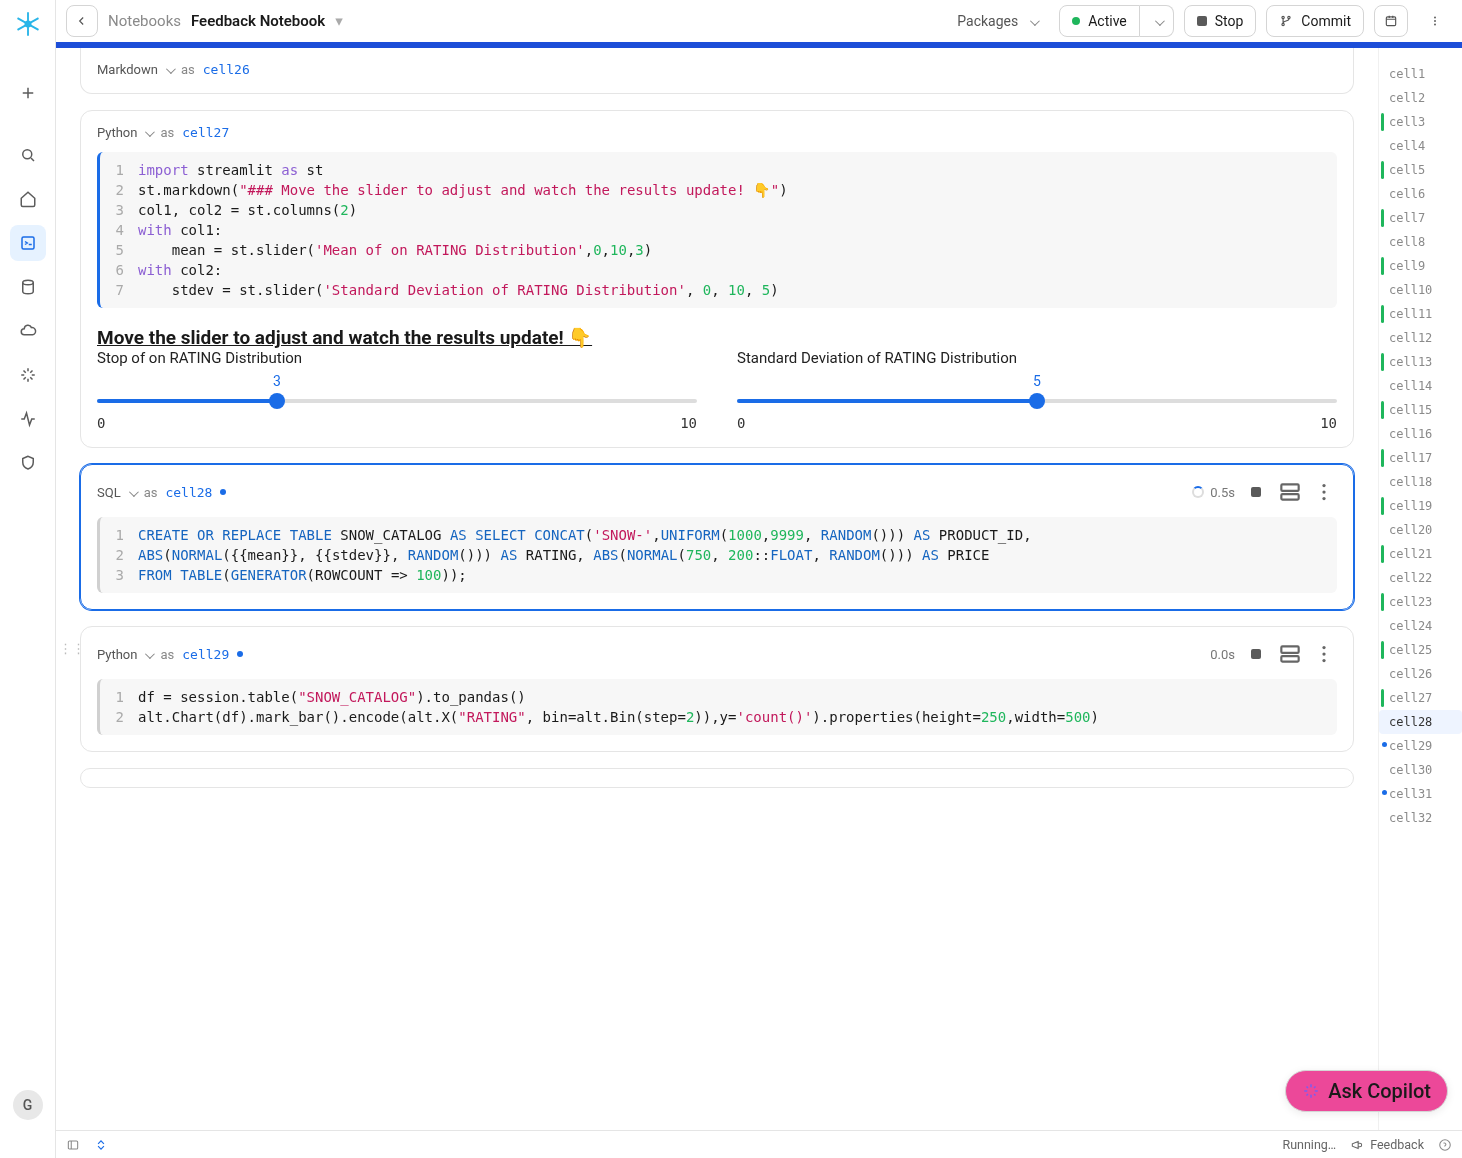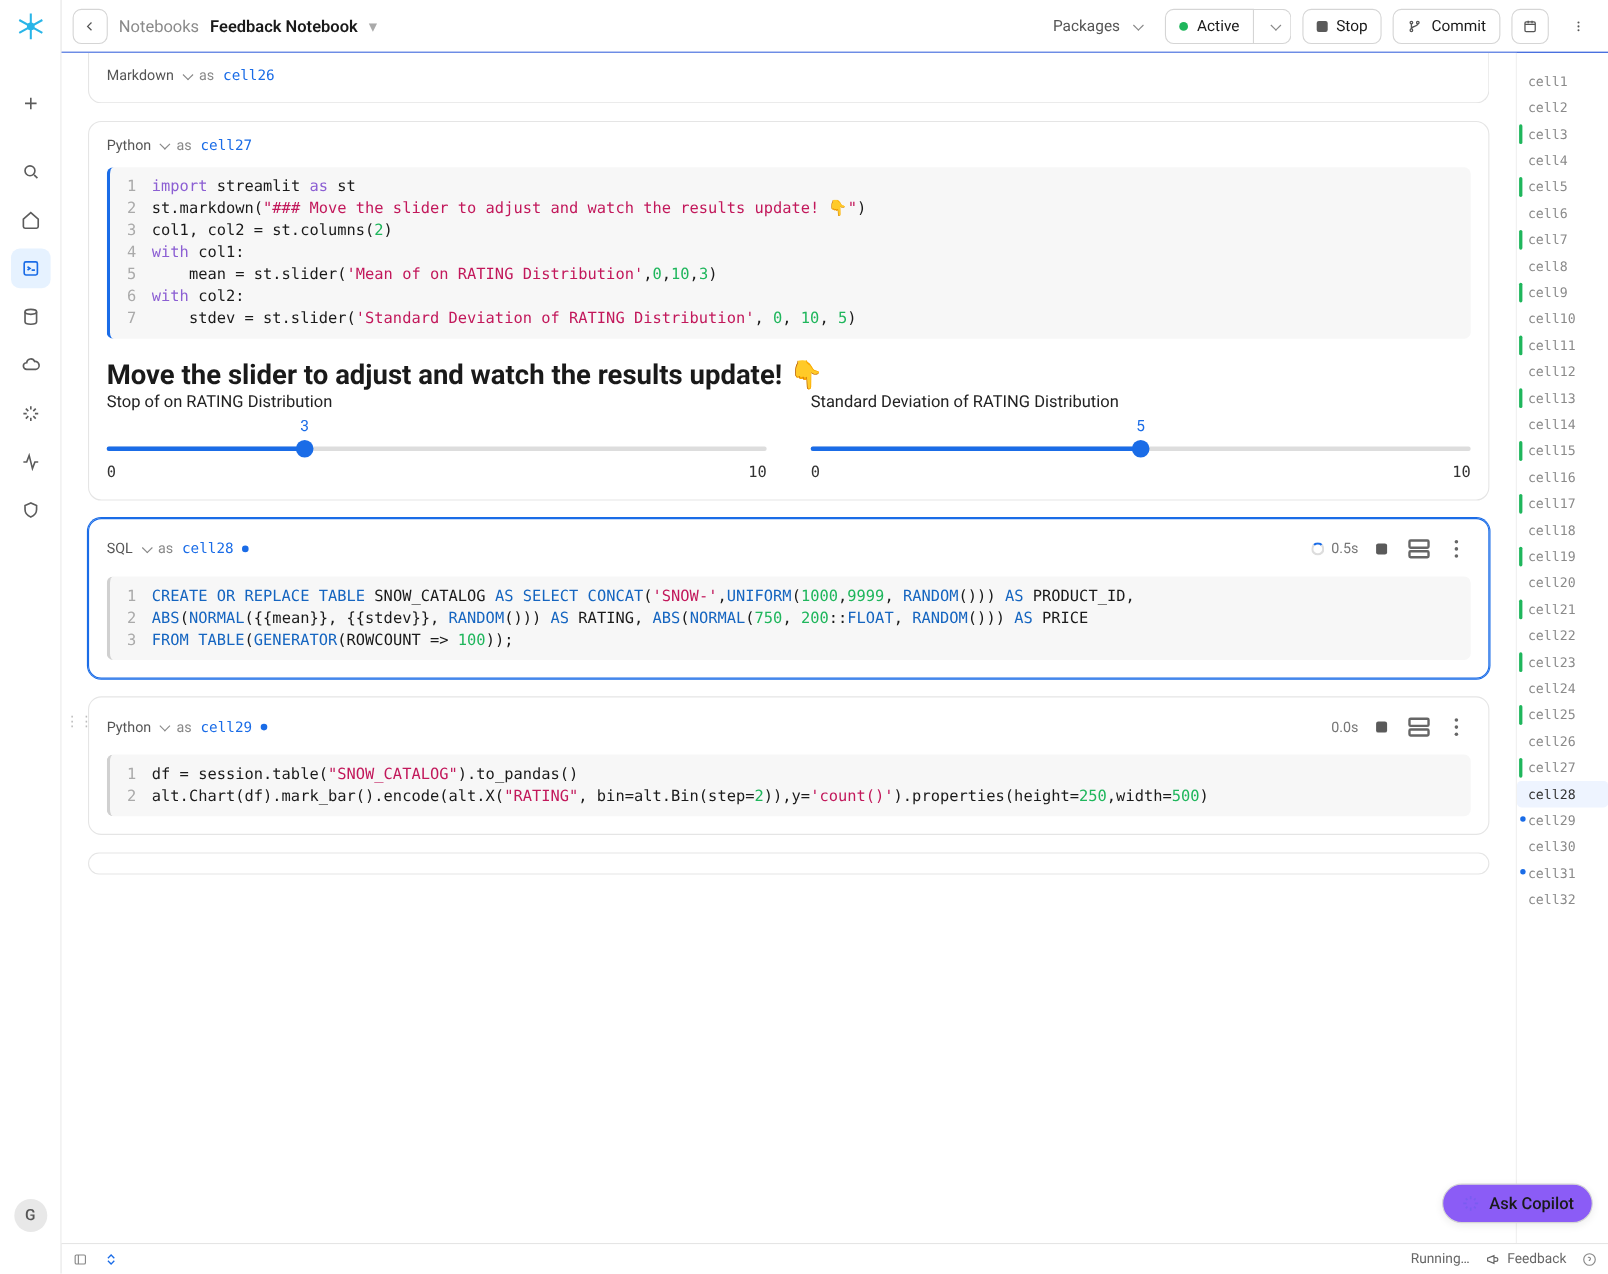--- a/index.html
+++ b/index.html
@@ -14,21 +14,21 @@
 .leftrail .railbtn.active { background: #e6f2ff; }
 .leftrail .railbtn svg { width: 18px; height: 18px; stroke: #5c5c5c; }
 .leftrail .railbtn.active svg { stroke: #1a6ce7; }
 .leftrail .grow { flex: 1; }
 .leftrail .avatar { width: 30px; height: 30px; border-radius: 50%; background: #e8e8e8; color: #555; display: flex; align-items: center; justify-content: center; font-size: 14px; font-weight: 500; margin-bottom: 38px; }
 
 
 .main { flex: 1; display: flex; flex-direction: column; min-width: 0; }
 
 
-.topbar { height: 48px; border-bottom: 1px solid #1d4ed8; display: flex; align-items: center; padding: 0 10px; gap: 10px; text-align: right; }
+.topbar { height: 48px; border-bottom: 6px solid #1d4ed8; display: flex; align-items: center; padding: 0 10px; gap: 10px; text-align: right; }
 .topbar .backbtn { width: 32px; height: 32px; border: 1px solid #d5d5d5; border-radius: 8px; display: flex; align-items: center; justify-content: center; cursor: pointer; }
 .topbar .breadcrumb { display: flex; align-items: center; gap: 10px; font-size: 15px; }
 .topbar .breadcrumb .nb { color: #8a8a8a; }
 .topbar .breadcrumb .title { font-weight: 600; }
 .topbar .grow { flex: 1; }
 .topbar .pill { height: 32px; border: 1px solid #d5d5d5; border-radius: 8px; display: flex; align-items: center; padding: 0 12px; gap: 8px; cursor: pointer; font-size: 14px; }
 .topbar .packages { border: none; color: #555; }
 .topbar .active-dot { width: 8px; height: 8px; border-radius: 50%; background: #1fb65c; }
 .topbar .icononly { width: 34px; padding: 0; justify-content: center; }
 .topbar .stop-sq { width: 10px; height: 10px; background: #5a5a5a; border-radius: 2px; }
@@ -64,21 +64,21 @@
 .tok-kw { color: #8c5fd3; }
 .tok-str { color: #c2185b; }
 .tok-num { color: #1fb65c; }
 .tok-type { color: #1565c0; }
 .tok-sql { color: #1565c0; }
 .tok-sqlfn { color: #1565c0; }
 
 
 .md-h2 { font-size: 26px; font-weight: 700; margin-top: 18px; }
 .md-p { font-size: 16px; margin-top: 12px; line-height: 1.5; }
-.md-h3 { font-size: 25px; font-weight: 700; margin-top: 18px; }
+.md-h3 { font-size: 19px; font-weight: 700; margin-top: 18px; text-decoration: underline; }
 
 
 .st-out { margin-top: 14px; }
 .st-row { display: flex; gap: 40px; }
 .st-col { flex: 1; }
 .st-label { font-size: 15px; color: #222; }
 .st-val { color: #1a6ce7; font-size: 14px; margin-top: 6px; }
 .st-slider { position: relative; height: 20px; margin-top: 2px; }
 .st-track { position: absolute; left: 0; right: 0; top: 8px; height: 4px; background: #ddd; border-radius: 2px; }
 .st-fill { position: absolute; left: 0; top: 8px; height: 4px; background: #1a6ce7; border-radius: 2px; }
@@ -88,21 +88,21 @@
 
 .spinner { width: 12px; height: 12px; border: 2px solid #ddd; border-top-color: #1a6ce7; border-radius: 50%; display: inline-block; }
 
 
 .statusbar { height: 28px; border-top: 1px solid #e5e5e5; display: flex; align-items: center; padding: 0 10px; gap: 14px; font-size: 12.5px; color: #666; }
 .statusbar .grow { flex: 1; }
 .statusbar .sbtn { display: flex; align-items: center; gap: 6px; cursor: pointer; }
 .statusbar .sbtn svg { width: 14px; height: 14px; }
 
 
-.ask-copilot { position: fixed; right: 14px; bottom: 46px; background: #8b5cf6; border: 1px solid #d5d5d5; border-radius: 24px; padding: 8px 16px; display: flex; align-items: center; gap: 8px; font-size: 15px; font-weight: 500; box-shadow: 0 2px 8px rgba(0,0,0,0.08); cursor: pointer; }
+.ask-copilot { position: fixed; right: 14px; bottom: 46px; background: #ec4899; border: 1px solid #d5d5d5; border-radius: 24px; padding: 8px 16px; display: flex; align-items: center; gap: 8px; font-size: 20px; font-weight: 500; box-shadow: 0 2px 8px rgba(0,0,0,0.08); cursor: pointer; }
 
 .chev::after { content: ""; display: inline-block; width: 6px; height: 6px; border-right: 1.5px solid #888; border-bottom: 1.5px solid #888; transform: rotate(45deg) translateY(-2px); margin-left: 4px; }
 </style>
 </head>
 <body>
 
 <div class="app">
 
   <div class="leftrail">
     <div class="logo">

